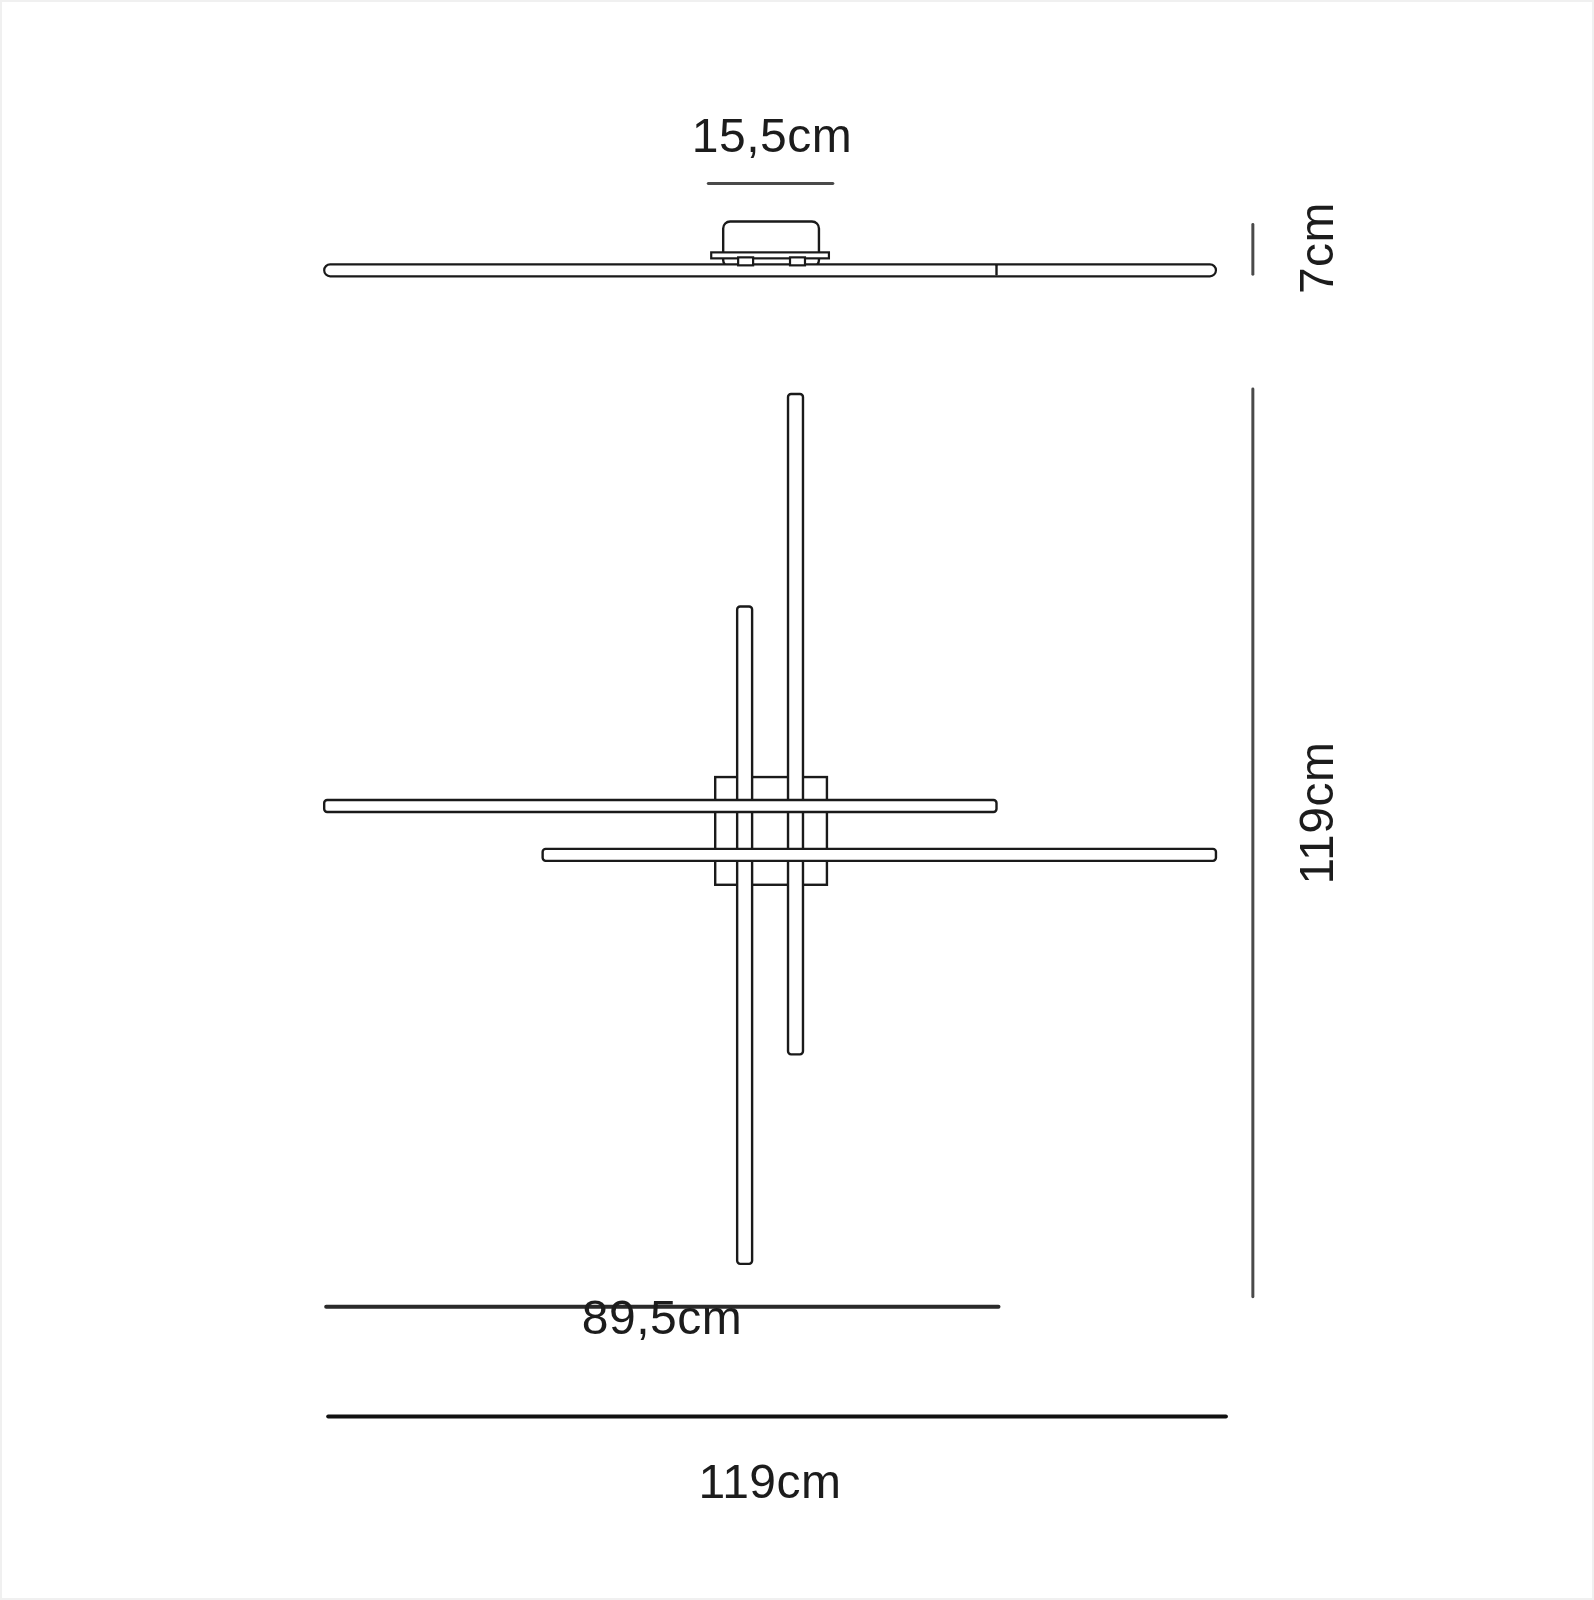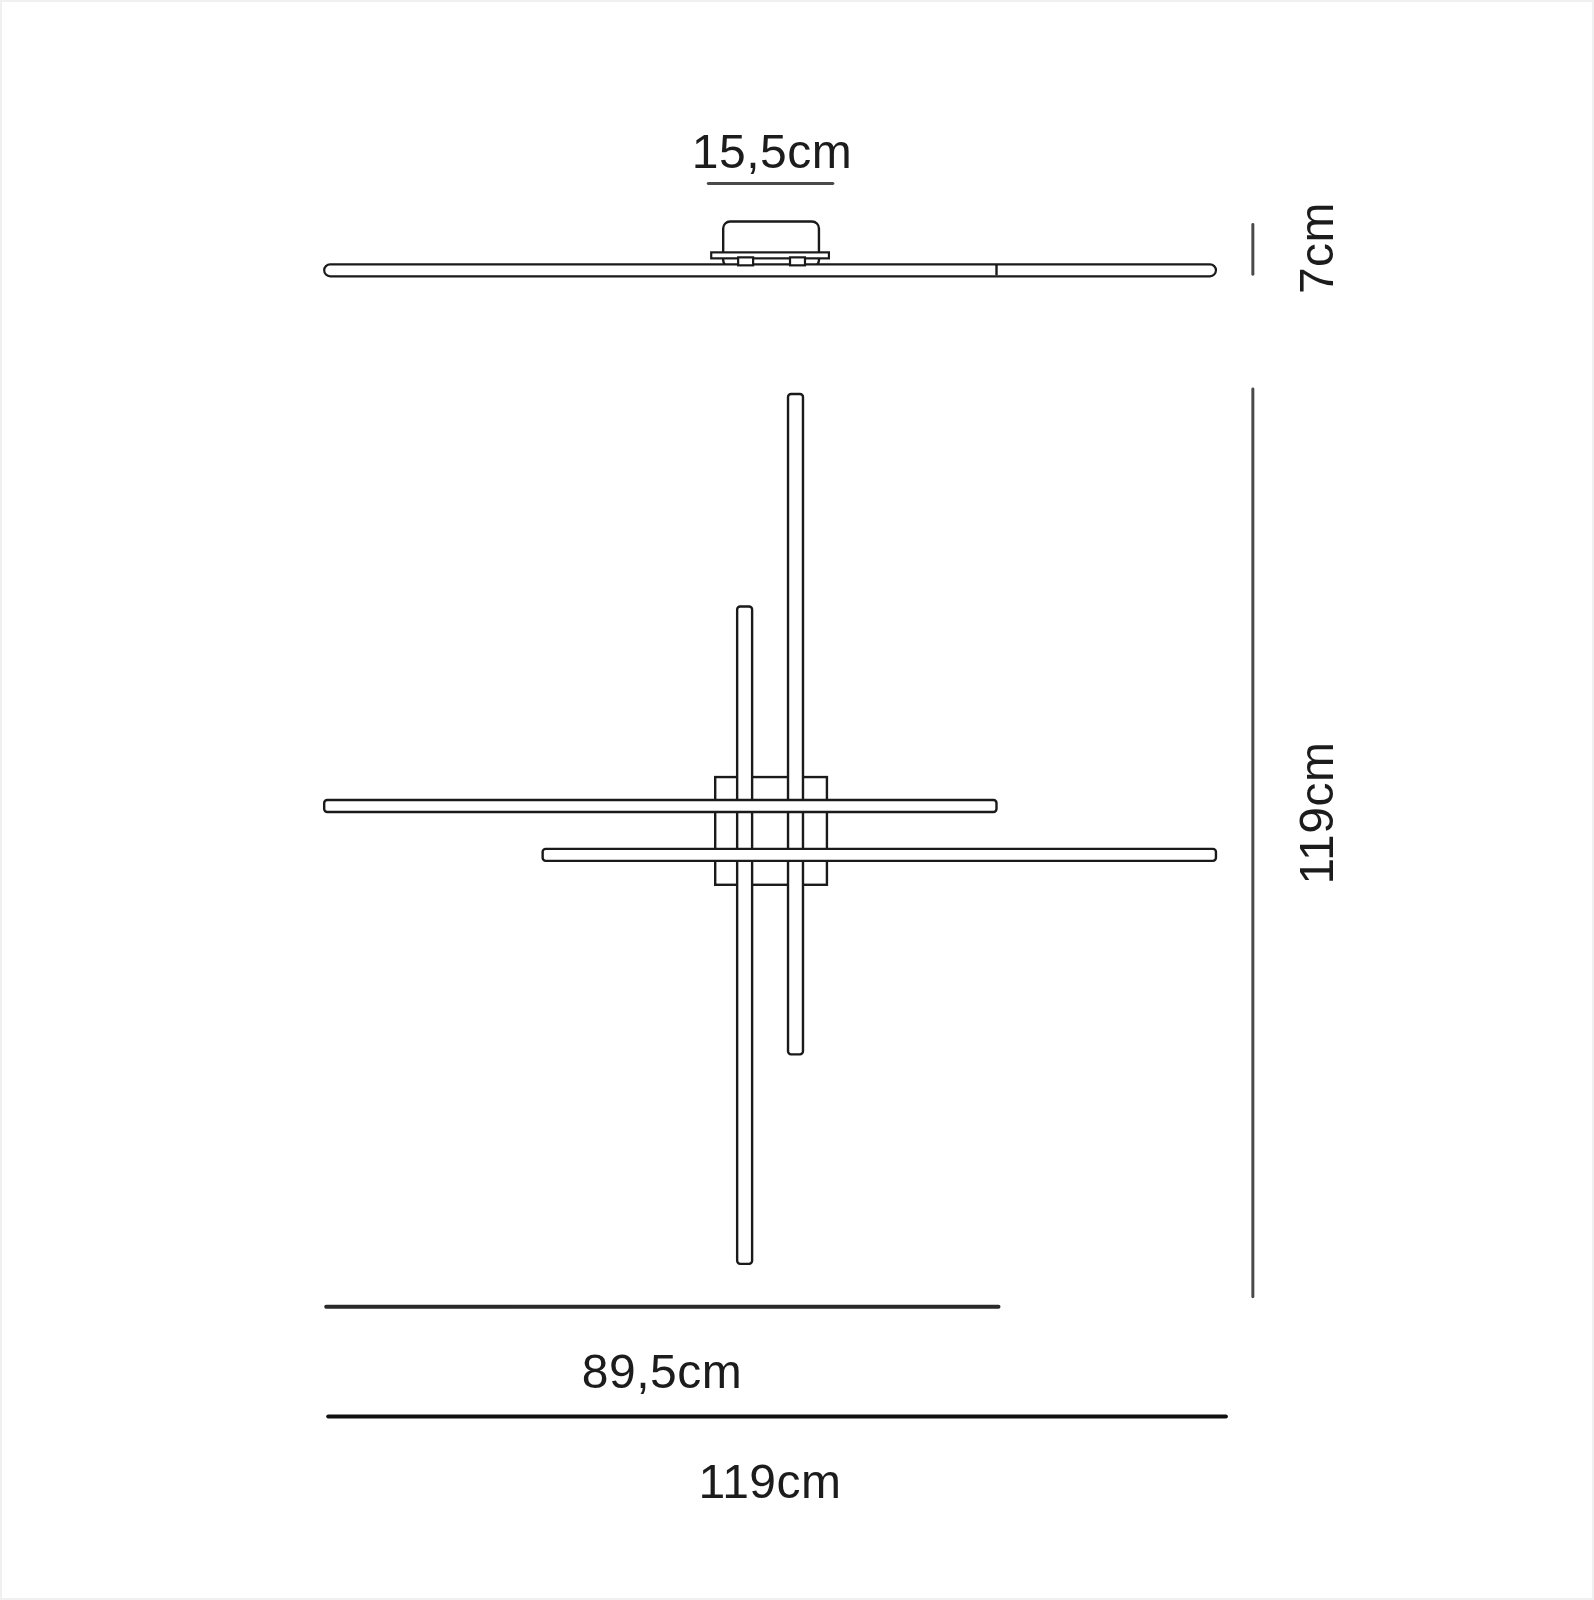--- a/index.html
+++ b/index.html
@@ -57,23 +57,23 @@
 
       <rect x="323" y="800" width="674" height="12" rx="3" fill="#ffffff" stroke="#1a1a1a" stroke-width="2.4"></rect>
       <rect x="542" y="849" width="675" height="12" rx="3" fill="#ffffff" stroke="#1a1a1a" stroke-width="2.4"></rect>
 
       <line x1="1254" y1="388" x2="1254" y2="1298" stroke="#4a4a4a" stroke-width="3"></line>
       <line x1="325" y1="1308" x2="999" y2="1308" stroke="#2a2a2a" stroke-width="4"></line>
       <line x1="327" y1="1418" x2="1227" y2="1418" stroke="#111111" stroke-width="4"></line>
     </g>
   </svg>
 
-  <div class="dim-label center-x" style="left:770px;top:126px;">15,5cm</div>
+  <div class="dim-label center-x" style="left:770px;top:110px;">15,5cm</div>
 
   <div class="dim-label rot" style="left:1315px;top:246px;">7cm</div>
 
   <div class="dim-label rot" style="left:1315px;top:811px;">119cm</div>
 
-  <div class="dim-label center-x" style="left:660px;top:1346px;">89,5cm</div>
+  <div class="dim-label center-x" style="left:660px;top:1292px;">89,5cm</div>
 
   <div class="dim-label center-x" style="left:768px;top:1456px;">119cm</div>
 
 </div>
 
 </body></html>

